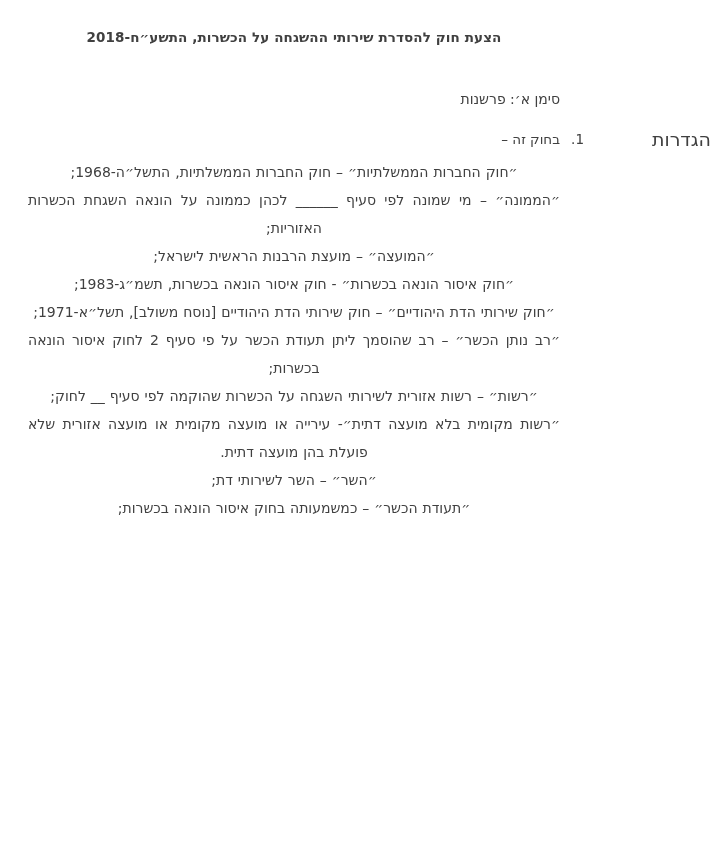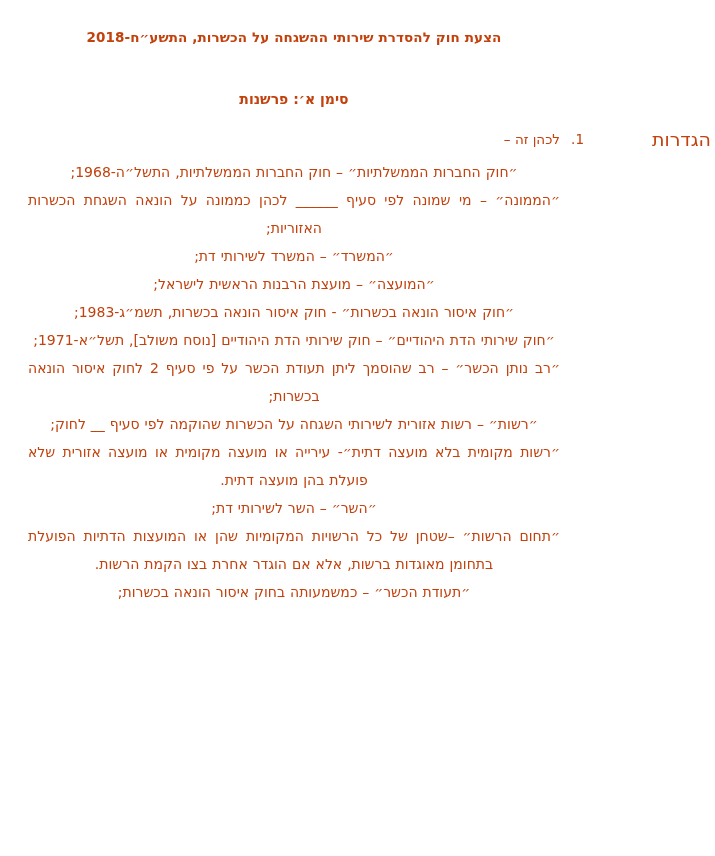--- a/index.html
+++ b/index.html
@@ -7,41 +7,40 @@
     padding: 0;
     background: #ffffff;
   }
   .page {
     position: relative;
     width: 715px;
     height: 856px;
     background: #ffffff;
     direction: rtl;
     font-family: "DejaVu Sans", sans-serif;
-    color: #c2410c;
+    color: #404040;
     overflow: hidden;
   }
   .doc-title {
     position: absolute;
     top: 29px;
     left: 28px;
     width: 532px;
     text-align: center;
     font-weight: 700;
     font-size: 13.5px;
     line-height: 17px;
     letter-spacing: 0.1px;
   }
   .section-heading {
     position: absolute;
     top: 90px;
     left: 28px;
     width: 532px;
-    text-align: center;
-    font-weight: 700;
+    font-weight: 400;
     font-size: 14px;
     line-height: 18px;
   }
   .side-note {
     position: absolute;
     top: 131px;
     right: 4px;
     font-size: 19px;
     line-height: 17px;
   }
@@ -80,30 +79,28 @@
 <div class="page">
 
   <div class="doc-title">הצעת חוק להסדרת שירותי ההשגחה על הכשרות, התשע״ח-2018</div>
 
   <div class="section-heading">סימן א׳: פרשנות</div>
 
   <div class="side-note">הגדרות</div>
 
   <div class="clause-number">1.</div>
 
-  <div class="clause-opening">לכהן זה –</div>
+  <div class="clause-opening">בחוק זה –</div>
 
   <div class="definitions">
     <p>״חוק החברות הממשלתיות״ – חוק החברות הממשלתיות, התשל״ה-1968;</p>
     <p>״הממונה״ – מי שמונה לפי סעיף ______ לכהן כממונה על הונאה השגחת הכשרות האזוריות;</p>
-    <p>״המשרד״ – המשרד לשירותי דת;</p>
     <p>״המועצה״ – מועצת הרבנות הראשית לישראל;</p>
     <p>״חוק איסור הונאה בכשרות״ - חוק איסור הונאה בכשרות, תשמ״ג-1983;</p>
     <p>״חוק שירותי הדת היהודיים״ – חוק שירותי הדת היהודיים [נוסח משולב], תשל״א-1971;</p>
     <p>״רב נותן הכשר״ – רב שהוסמך ליתן תעודת הכשר על פי סעיף 2 לחוק איסור הונאה בכשרות;</p>
     <p>״רשות״ – רשות אזורית לשירותי השגחה על הכשרות שהוקמה לפי סעיף __ לחוק;</p>
     <p>״רשות מקומית בלא מועצה דתית״- עירייה או מועצה מקומית או מועצה אזורית שלא פועלת בהן מועצה דתית.</p>
     <p>״השר״ – השר לשירותי דת;</p>
-    <p>״תחום הרשות״ –שטחן של כל הרשויות המקומיות שהן או המועצות הדתיות הפועלת בתחומן מאוגדות ברשות, אלא אם הוגדר אחרת בצו הקמת הרשות.</p>
     <p>״תעודת הכשר״ – כמשמעותה בחוק איסור הונאה בכשרות;</p>
   </div>
 
 </div>
 
 </body></html>

